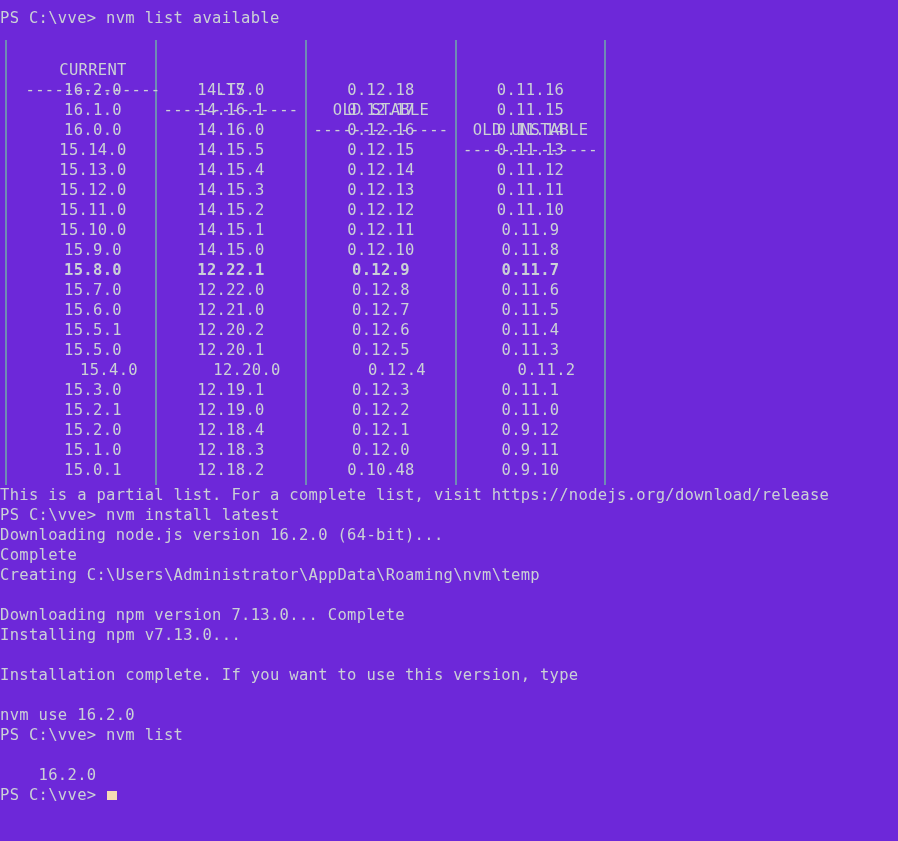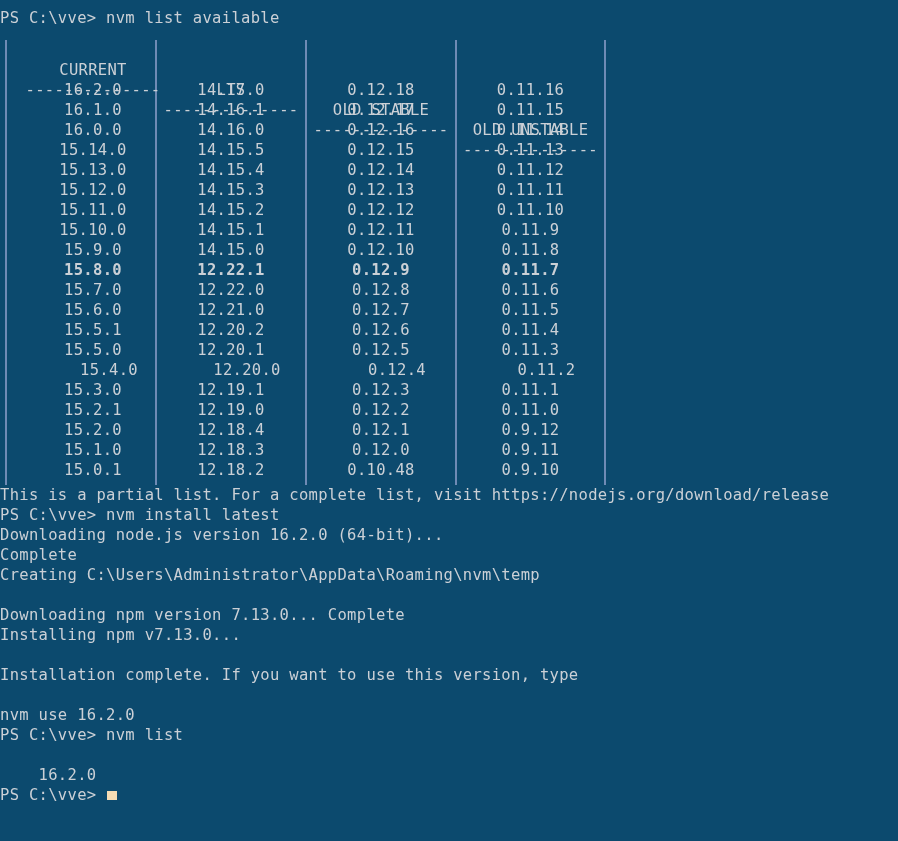--- a/index.html
+++ b/index.html
@@ -4,21 +4,21 @@
 <style>
   html, body {
     margin: 0;
     padding: 0;
     background: #012456;
   }
   #terminal {
     position: relative;
     width: 898px;
     height: 841px;
-    background: #0c4a6e;
+    background: #6d28d9;
     color: #cbd0d6;
     font-family: "DejaVu Sans Mono", "Liberation Mono", monospace;
     font-size: 16px;
     line-height: 20px;
     overflow: hidden;
     box-sizing: border-box;
     padding: 0;
   }
   .line {
     height: 20px;

